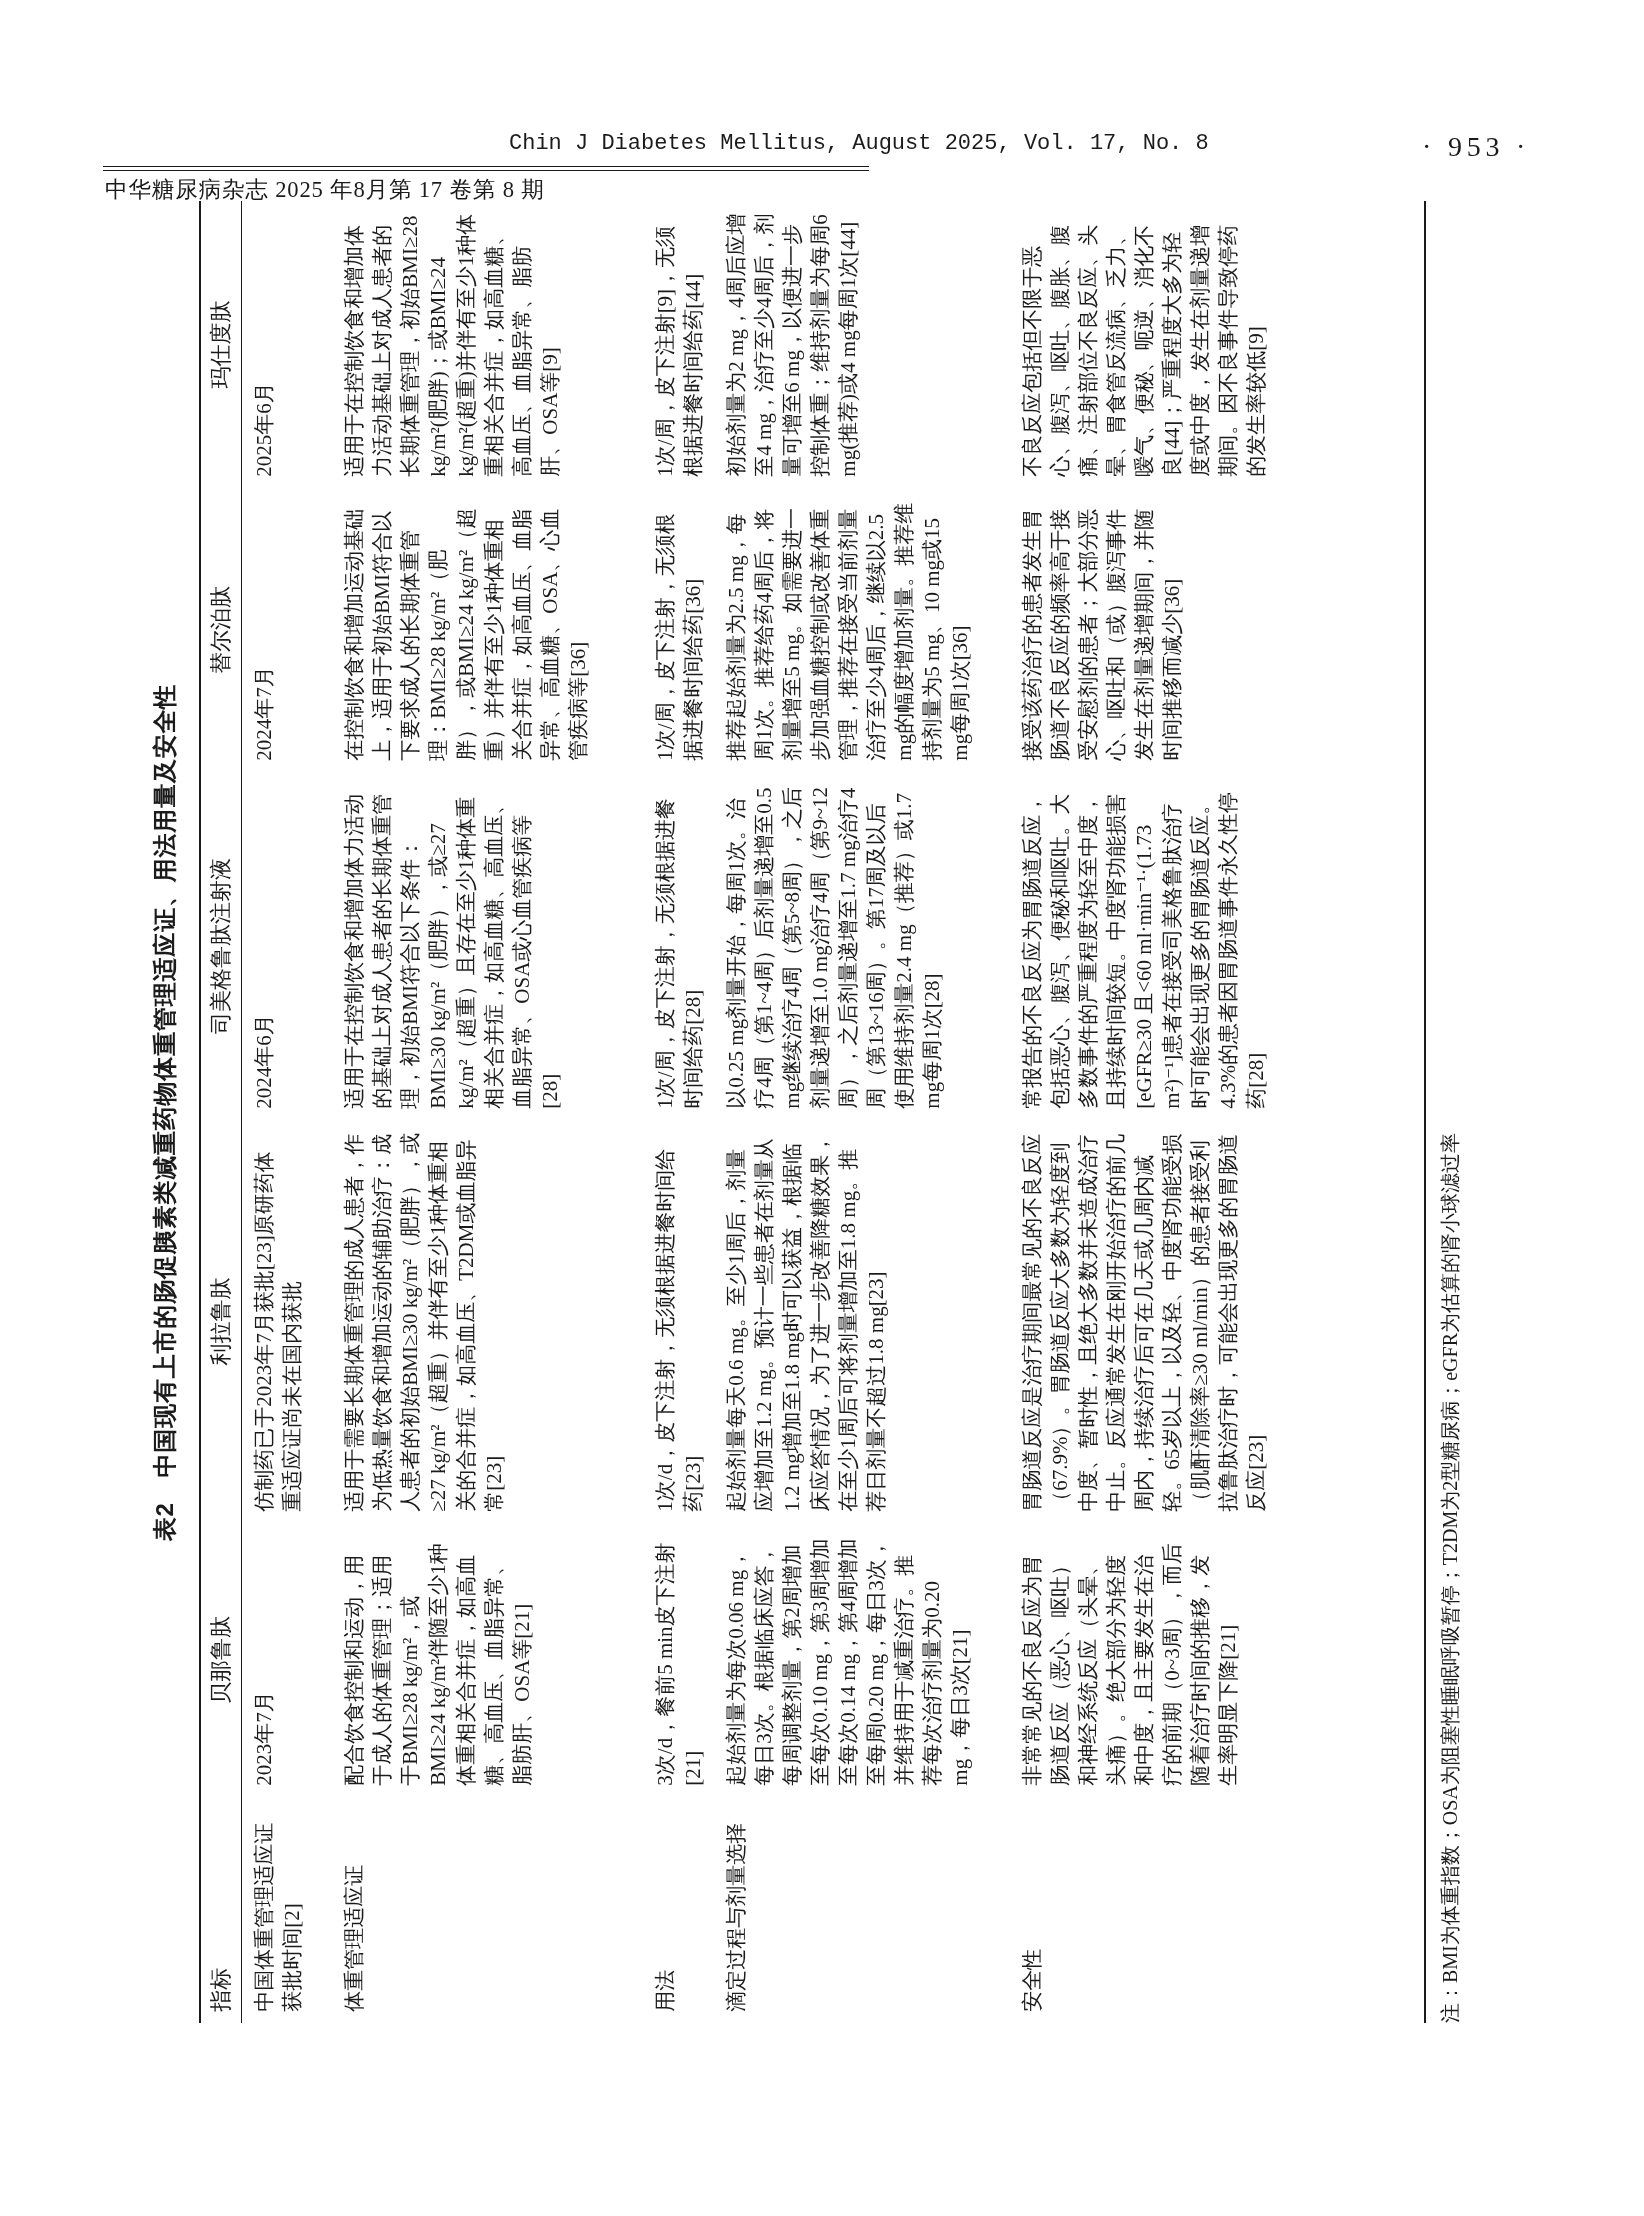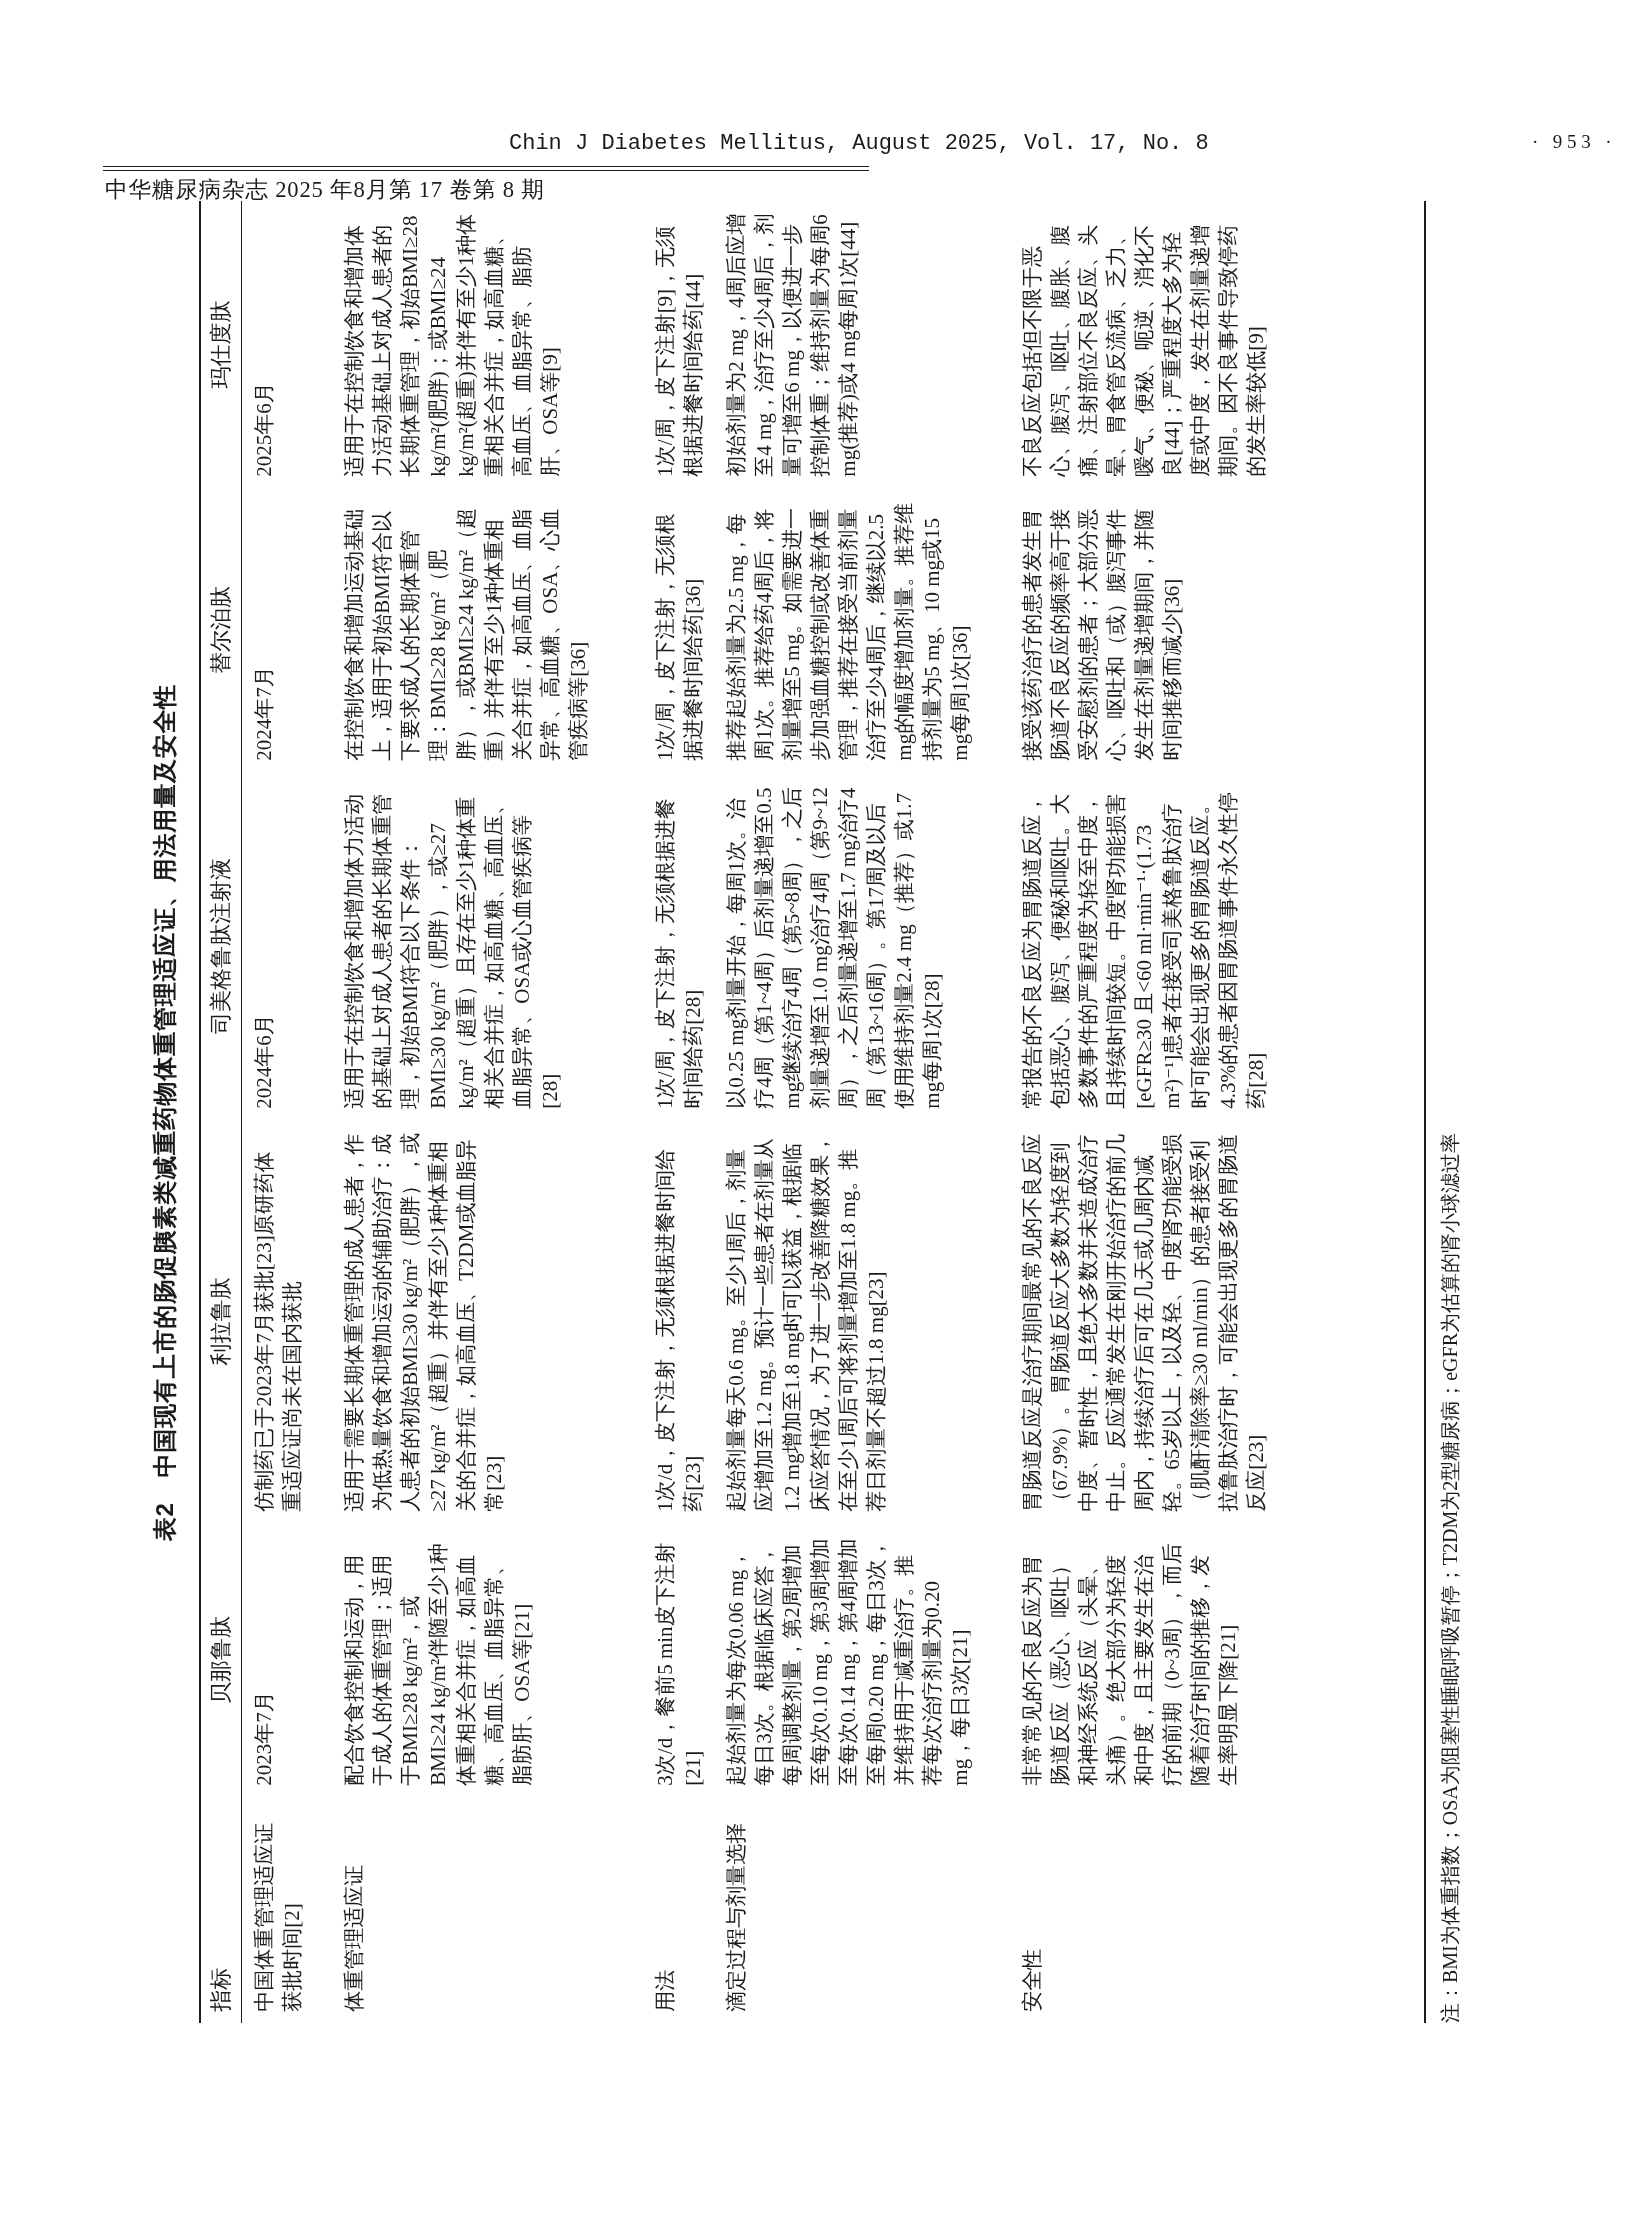--- a/index.html
+++ b/index.html
@@ -5,21 +5,21 @@
   html,body{margin:0;padding:0;}
   body{
     width:1645px;height:2216px;position:relative;background:#ffffff;
     font-family:"Liberation Serif","DejaVu Serif",serif;color:#1b1b1b;
     overflow:hidden;
   }
   
   .runhead{position:absolute;top:129px;left:0;width:1645px;height:39px;}
   .runhead .cn{position:absolute;left:105px;top:0;font-size:22.6px;letter-spacing:0.8px;white-space:nowrap;margin-top:45px;}
   .runhead .en{position:absolute;left:509px;top:1.6px;font-size:22px;white-space:nowrap;font-family:Liberation Mono, monospace;}
-  .runhead .pageno{position:absolute;left:1532px;top:1.6px;font-size:19px;letter-spacing:4.8px;white-space:nowrap;}
+  .runhead .pageno{position:absolute;left:1422px;top:1.6px;font-size:28px;letter-spacing:4.8px;white-space:nowrap;}
   .headrule{position:absolute;left:103px;top:166px;width:766px;height:3.2px;
     border-top:1.6px solid #1b1b1b;border-bottom:1.6px solid #1b1b1b;}
   
   .rot{
     position:absolute;left:149px;top:2023px;width:1821px;height:1326px;
     transform:rotate(-90deg);transform-origin:top left;
   }
   .tbl-title{
     width:1821px;height:50px;text-align:center;
     font-family:"Liberation Sans","DejaVu Sans",sans-serif;

